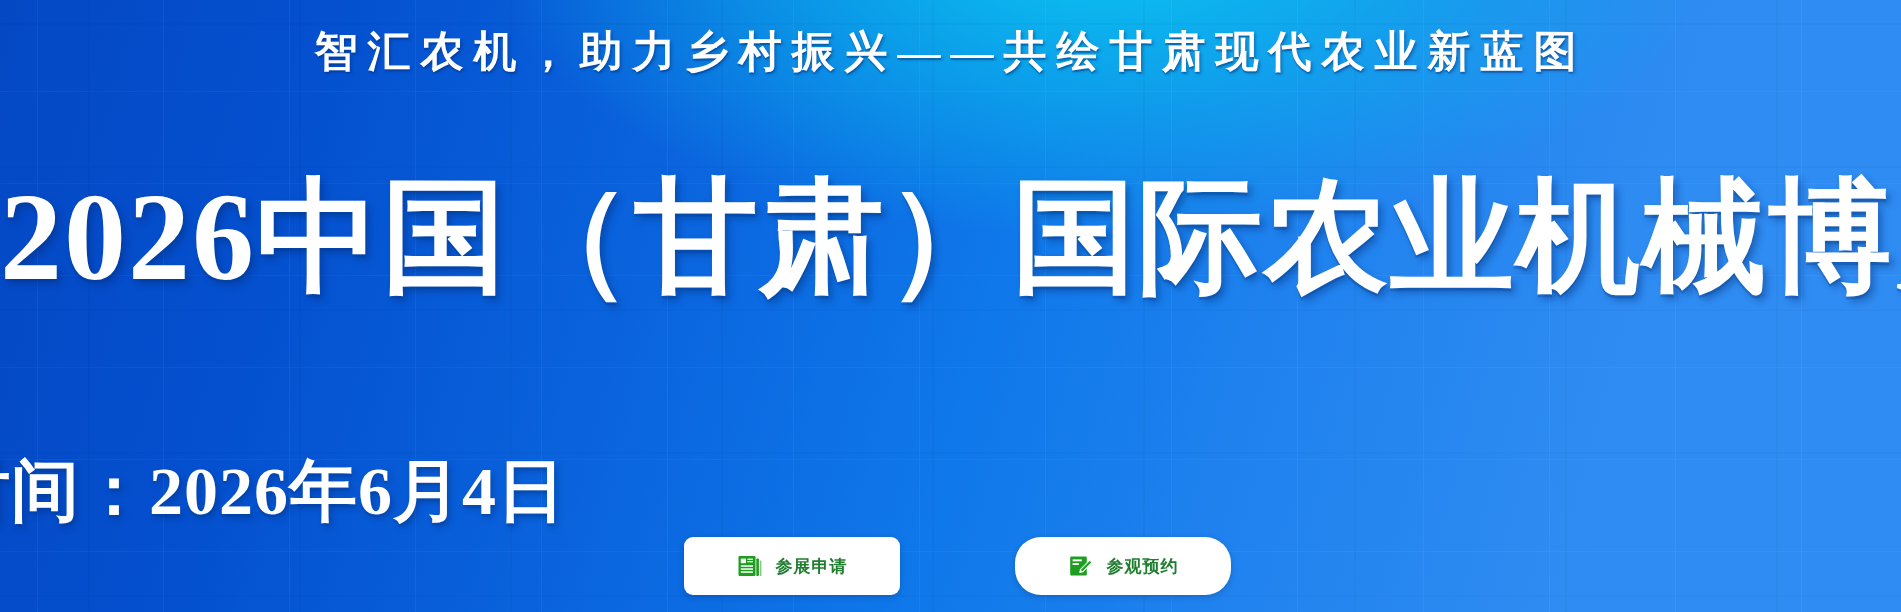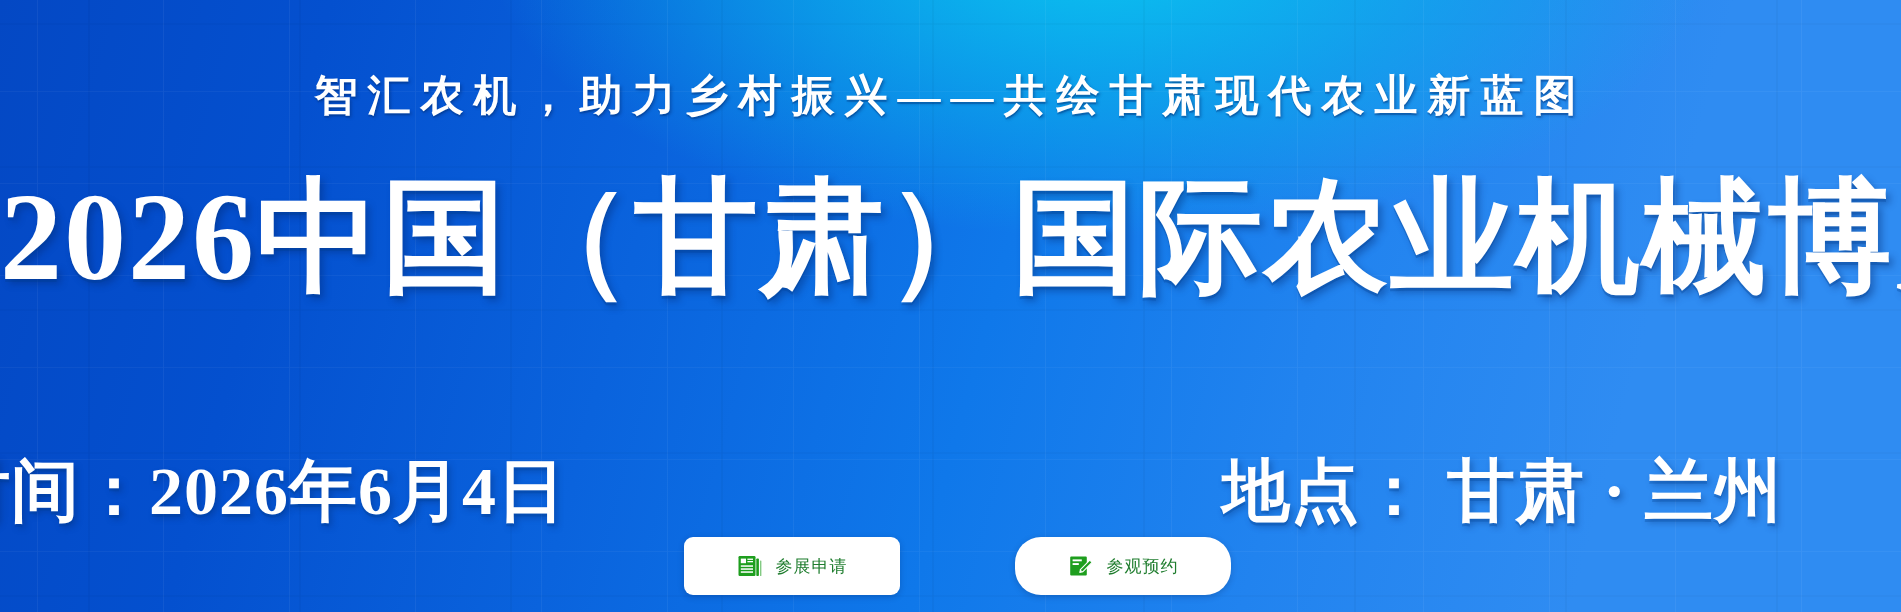--- a/index.html
+++ b/index.html
@@ -61,21 +61,20 @@
     display: inline-block;
     font-family: "Liberation Serif", "DejaVu Serif", serif;
     font-weight: 700;
     font-size: 43px;
     line-height: 52px;
     letter-spacing: 10px;
     color: #ffffff;
     text-shadow:
       0 2px 0 rgba(0,50,120,0.30),
       2px 2px 3px rgba(0,40,110,0.35);
-    margin-top: 44px;
   }
 
   
   #title-row {
     position: absolute;
     top: 168px;
     left: 0;
     width: 1901px;
     text-align: center;
     white-space: nowrap;
@@ -146,21 +145,21 @@
 
   .btn-icon {
     width: 26px;
     height: 26px;
     flex: 0 0 26px;
     display: block;
   }
   .btn-label {
     font-family: "Liberation Sans", "DejaVu Sans", sans-serif;
     font-size: 17px;
-    font-weight: 400;
+    font-weight: 700;
     color: #1f7d2e;
     letter-spacing: 1px;
     white-space: nowrap;
   }
 </style>
 </head>
 <body>
 
 <div id="banner">
 
@@ -170,21 +169,20 @@
   <div id="subtitle-row">
     <div id="subtitle">智汇农机，助力乡村振兴——共绘甘肃现代农业新蓝图</div>
   </div>
 
   <div id="title-row">
     <div id="main-title">2026中国（甘肃）国际农业机械博览会</div>
   </div>
 
   <div id="info-row">
     <div class="info-item" id="info-date">时间：2026年6月4日</div>
-    <div class="info-item" id="info-location">地点： 甘肃 · 兰州</div>
   </div>
 
   <div id="button-bar">
 
     <div class="action-btn" id="btn-exhibit">
       <svg class="btn-icon" viewBox="0 0 26 26">
         <rect x="1.5" y="3" width="17" height="20" rx="1.2" fill="#1e9e1e"></rect>
         <rect x="19.3" y="5.4" width="2.6" height="17.6" rx="0.8" fill="#1e9e1e"></rect>
         <rect x="23" y="7.4" width="1.4" height="15.6" rx="0.6" fill="#1e9e1e" opacity="0.55"></rect>
         <rect x="3.8" y="5.6" width="5.2" height="4.6" fill="#ffffff"></rect>

